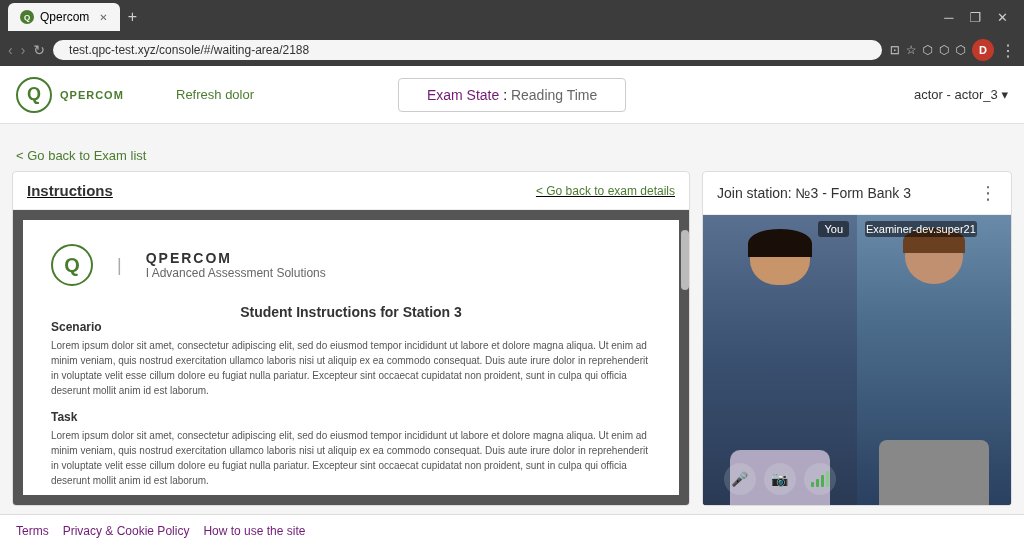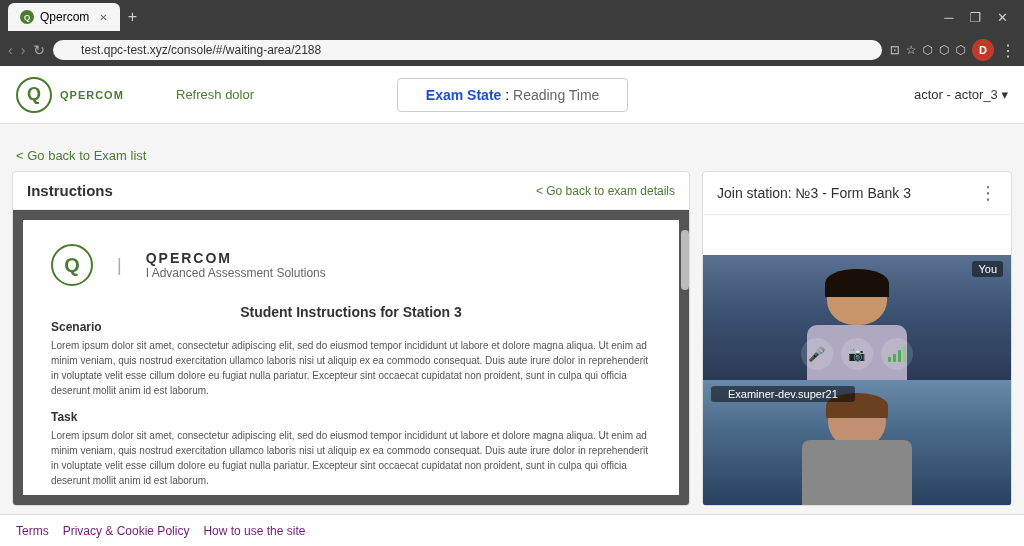--- a/index.html
+++ b/index.html
@@ -5,47 +5,47 @@
     * { margin: 0; padding: 0; box-sizing: border-box; }
     body { font-family: Arial, sans-serif; font-size: 13px; background: #f5f5f5; width: 1024px; height: 546px; overflow: hidden; display: flex; flex-direction: column; }
 
     
     .browser-chrome { background: #3c3c3c; height: 34px; display: flex; align-items: center; padding: 0 8px; gap: 6px; flex-shrink: 0; }
     .browser-tab { background: #f5f5f5; border-radius: 6px 6px 0 0; padding: 4px 12px; font-size: 12px; display: flex; align-items: center; gap: 6px; height: 28px; }
     .tab-favicon { width: 14px; height: 14px; background: #4a7c2f; border-radius: 50%; display: flex; align-items: center; justify-content: center; }
     .tab-close { font-size: 10px; color: #666; cursor: pointer; margin-left: 4px; }
     .new-tab-btn { color: #ccc; font-size: 16px; cursor: pointer; padding: 0 4px; }
     .nav-btn { color: #ccc; font-size: 14px; cursor: pointer; }
-    .address-bar { flex: 1; background: #f5f5f5; border-radius: 20px; padding: 3px 28px; font-size: 12px; color: #333; }
+    .address-bar { flex: 1; background: #f5f5f5; border-radius: 20px; padding: 3px 16px; font-size: 12px; color: #333; }
     .action-icon { color: #ccc; font-size: 12px; cursor: pointer; }
     .profile-btn { width: 22px; height: 22px; background: #c0392b; border-radius: 50%; display: flex; align-items: center; justify-content: center; color: white; font-size: 11px; font-weight: bold; }
     .win-btn { color: #ccc; font-size: 13px; cursor: pointer; }
 
     
     .app-header { background: white; height: 58px; display: flex; align-items: center; padding: 0 16px; border-bottom: 1px solid #e0e0e0; flex-shrink: 0; }
     .logo-area { display: flex; align-items: center; gap: 8px; width: 160px; }
     .logo-icon { width: 36px; height: 36px; border: 2px solid #4a7c2f; border-radius: 50%; display: flex; align-items: center; justify-content: center; }
     .logo-q { color: #4a7c2f; font-size: 18px; font-weight: bold; }
     .logo-text { color: #4a7c2f; font-size: 11px; font-weight: bold; letter-spacing: 1px; }
     .refresh-btn { color: #4a7c2f; font-size: 13px; cursor: pointer; text-decoration: none; }
     .exam-state-badge { border: 1px solid #ccc; border-radius: 4px; padding: 8px 28px; text-align: center; font-size: 14px; margin: 0 auto; }
-    .exam-state-label { font-weight: bold; color: #1d4ed8; }
+    .exam-state-label { font-weight: normal; color: #701a75; }
     .exam-state-value { color: #666; }
     .actor-info { color: #333; font-size: 13px; margin-left: auto; cursor: pointer; }
 
     
     .breadcrumb { padding: 8px 16px; font-size: 13px; flex-shrink: 0; margin-top: 16px; }
     .breadcrumb a { color: #4a7c2f; text-decoration: none; cursor: pointer; }
 
     
     .main-content { display: flex; flex: 1; padding: 0 12px 8px 12px; gap: 12px; overflow: hidden; }
 
     
     .instructions-panel { flex: 1; background: white; border: 1px solid #ddd; border-radius: 4px; display: flex; flex-direction: column; overflow: hidden; }
-    .instructions-header { display: flex; justify-content: space-between; align-items: center; padding: 10px 14px; border-bottom: 1px solid #eee; }
+    .instructions-header { display: flex; justify-content: space-between; align-items: center; padding: 10px 14px; border-bottom: 1px solid #eee; text-decoration: underline; }
     .instructions-title { font-size: 15px; font-weight: bold; color: #333; }
     .back-to-exam { color: #4a7c2f; font-size: 12px; text-decoration: none; cursor: pointer; }
     .instructions-body { flex: 1; overflow: hidden; position: relative; background: #555; }
     .doc-container { background: white; margin: 10px; padding: 24px 28px; height: calc(100% - 20px); overflow-y: auto; position: relative; }
     .doc-container::-webkit-scrollbar { width: 8px; }
     .doc-container::-webkit-scrollbar-thumb { background: #ccc; }
     .doc-logo-area { display: flex; align-items: center; gap: 14px; margin-bottom: 18px; }
     .doc-logo-circle { width: 42px; height: 42px; border: 2px solid #4a7c2f; border-radius: 50%; display: flex; align-items: center; justify-content: center; }
     .doc-q { color: #4a7c2f; font-size: 20px; font-weight: bold; }
     .doc-brand { font-size: 14px; color: #333; font-weight: bold; letter-spacing: 2px; }
@@ -54,25 +54,25 @@
     .doc-title { font-size: 14px; font-weight: bold; text-align: center; color: #333; }
     .doc-section-title { font-size: 12px; font-weight: bold; color: #333; margin-bottom: 4px; }
     .doc-para { font-size: 10px; color: #555; line-height: 1.5; margin-bottom: 12px; }
     .scrollbar-thumb { position: absolute; right: 0; top: 20px; width: 8px; height: 60px; background: #bbb; border-radius: 4px; }
 
     
     .video-panel { width: 310px; background: white; border: 1px solid #ddd; border-radius: 4px; display: flex; flex-direction: column; overflow: hidden; flex-shrink: 0; }
     .video-header { display: flex; justify-content: space-between; align-items: center; padding: 10px 14px; border-bottom: 1px solid #eee; }
     .video-title { font-size: 14px; color: #333; }
     .video-menu { color: #666; font-size: 18px; cursor: pointer; }
-    .video-body { flex: 1; display: flex; flex-direction: column; overflow: hidden; position: relative; margin-top: 40px; }
+    .video-body { flex: 1; display: flex; flex-direction: row; overflow: hidden; position: relative; }
     .video-top { flex: 1; background: #2a2a2a; position: relative; overflow: hidden; }
     .video-bottom { flex: 1; background: #1a1a1a; position: relative; overflow: hidden; }
     .you-label { position: absolute; top: 6px; right: 8px; background: rgba(0,0,0,0.5); color: white; font-size: 11px; padding: 2px 6px; border-radius: 3px; }
-    .examiner-label { position: absolute; top: 6px; left: 8px; background: rgba(0,0,0,0.5); color: white; font-size: 11px; padding: 2px 17px; border-radius: 3px; }
+    .examiner-label { position: absolute; top: 6px; left: 8px; background: rgba(0,0,0,0.5); color: white; font-size: 11px; padding: 2px 1px; border-radius: 3px; }
     .video-controls { position: absolute; bottom: 10px; left: 50%; transform: translateX(-50%); display: flex; gap: 8px; }
     .ctrl-btn { width: 32px; height: 32px; background: rgba(255,255,255,0.15); border-radius: 50%; display: flex; align-items: center; justify-content: center; cursor: pointer; }
     .ctrl-icon { color: white; font-size: 14px; }
     .bars-icon { display: flex; align-items: flex-end; gap: 2px; height: 16px; }
     .bar { background: #4caf50; border-radius: 1px; }
     
     .fake-person-top { width: 100%; height: 100%; background: linear-gradient(180deg, #4a6fa5 0%, #3d5a87 40%, #2c4070 60%, #1a2540 100%); position: relative; display: flex; align-items: center; justify-content: center; }
 
     
     .app-footer { background: white; border-top: 1px solid #ddd; padding: 6px 16px; display: flex; justify-content: space-between; align-items: center; flex-shrink: 0; height: 32px; }

